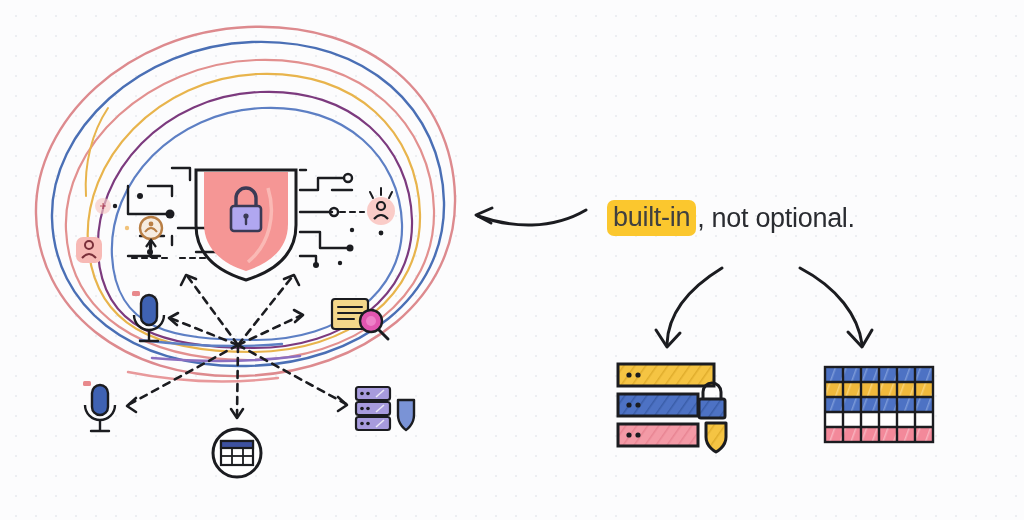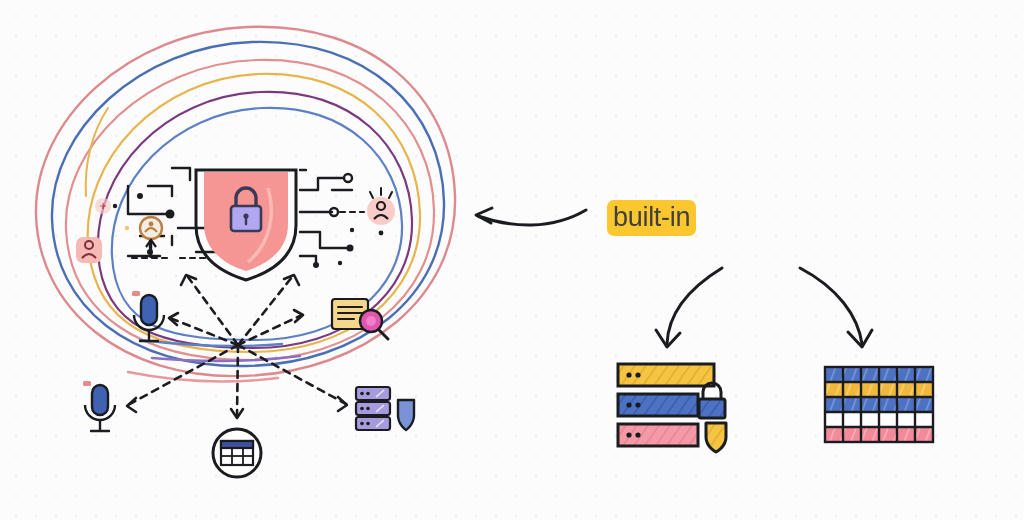--- a/index.html
+++ b/index.html
@@ -326,15 +326,16 @@
       <path d="M861 367 L861 442"></path>
       <path d="M879 367 L879 442"></path>
       <path d="M897 367 L897 442"></path>
       <path d="M915 367 L915 442"></path>
     </g>
   </svg>
 
   <div id="headline">
     <span style="display:inline-block;width:8px"></span>
     <span class="hl-mark">built-in</span>
+    <span class="hl-plain">, not optional.</span>
   </div>
 
 </div>
 
 </body></html>

